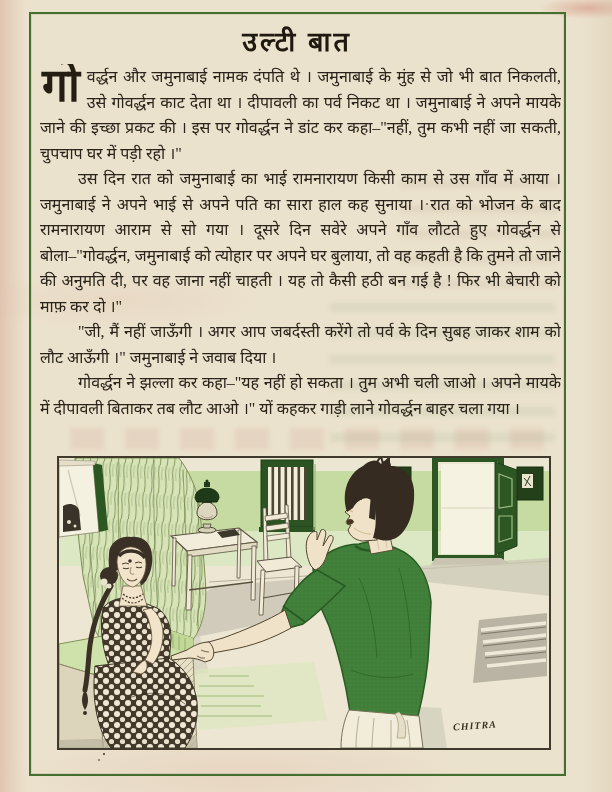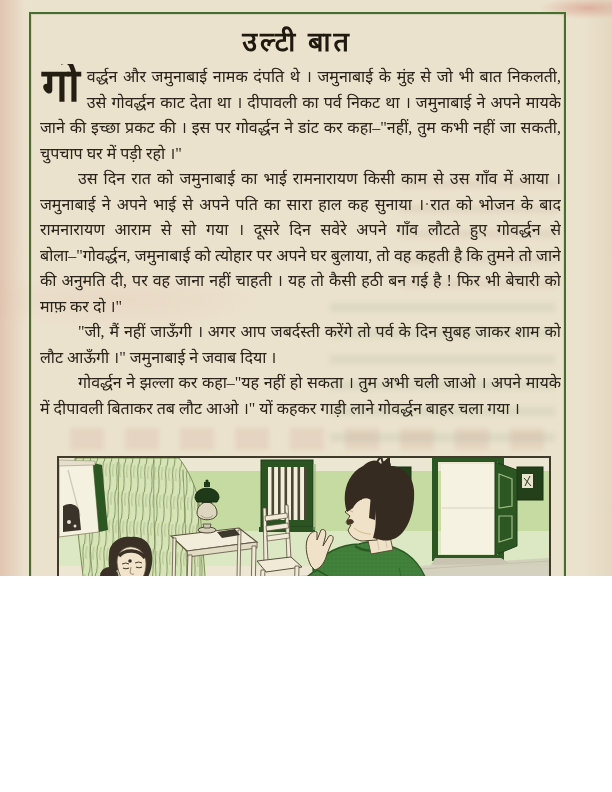--- a/index.html
+++ b/index.html
@@ -1,17 +1,17 @@
 <!DOCTYPE html>
 <html><head>
 <meta charset="utf-8">
 <style>
   html,body{margin:0;padding:0;}
   .scan-page{
-    position:relative;width:612px;height:576px;overflow:hidden;
+    position:relative;width:612px;height:792px;overflow:hidden;
     background-color:#ebe2cd;
     background-image:
       radial-gradient(70px 16px at 588px 8px, rgba(210,138,122,.55), rgba(210,138,122,0) 70%),
       linear-gradient(90deg, rgba(203,130,114,.30), rgba(203,130,114,0) 26px),
       linear-gradient(270deg, rgba(220,205,180,.5), rgba(220,205,180,0) 30px),
       radial-gradient(320px 60px at 240px 775px, rgba(212,148,132,.16), rgba(212,148,132,0) 75%),
       radial-gradient(200px 40px at 120px 300px, rgba(208,140,124,.10), rgba(208,140,124,0) 80%);
     font-family:"Liberation Serif", serif;
   }
   .frame{

